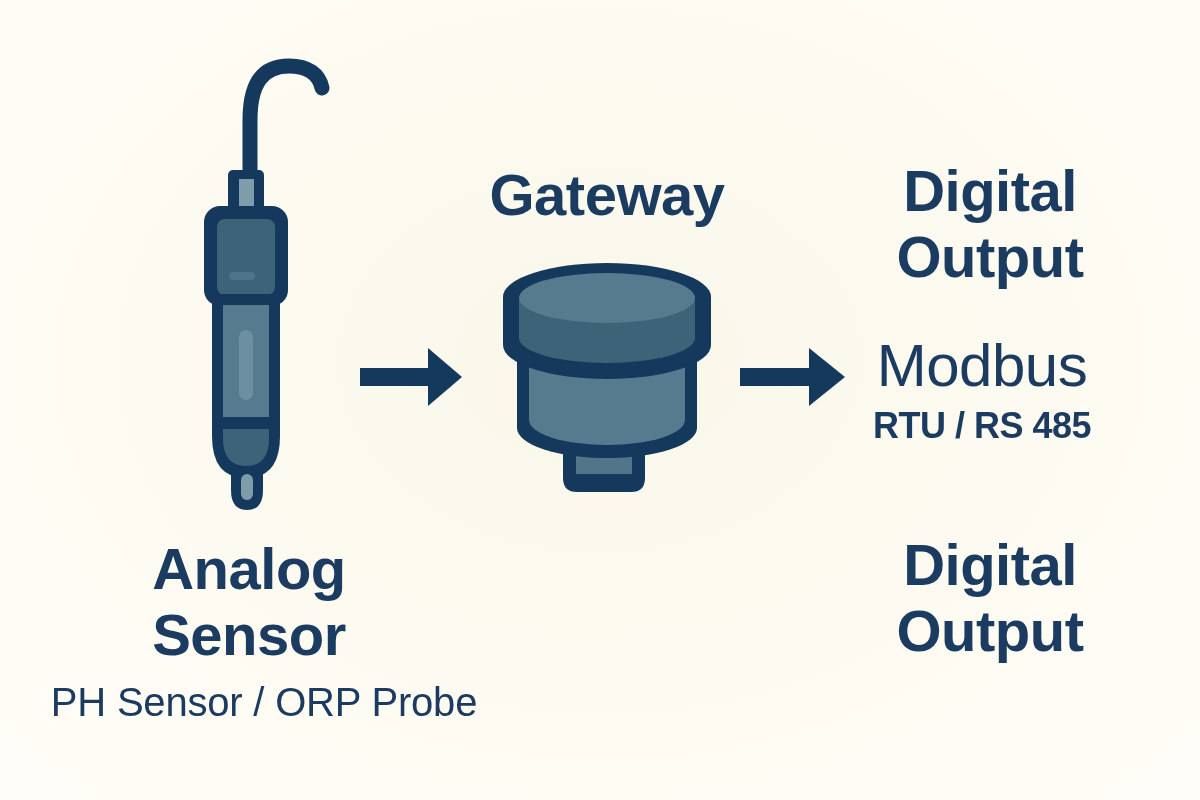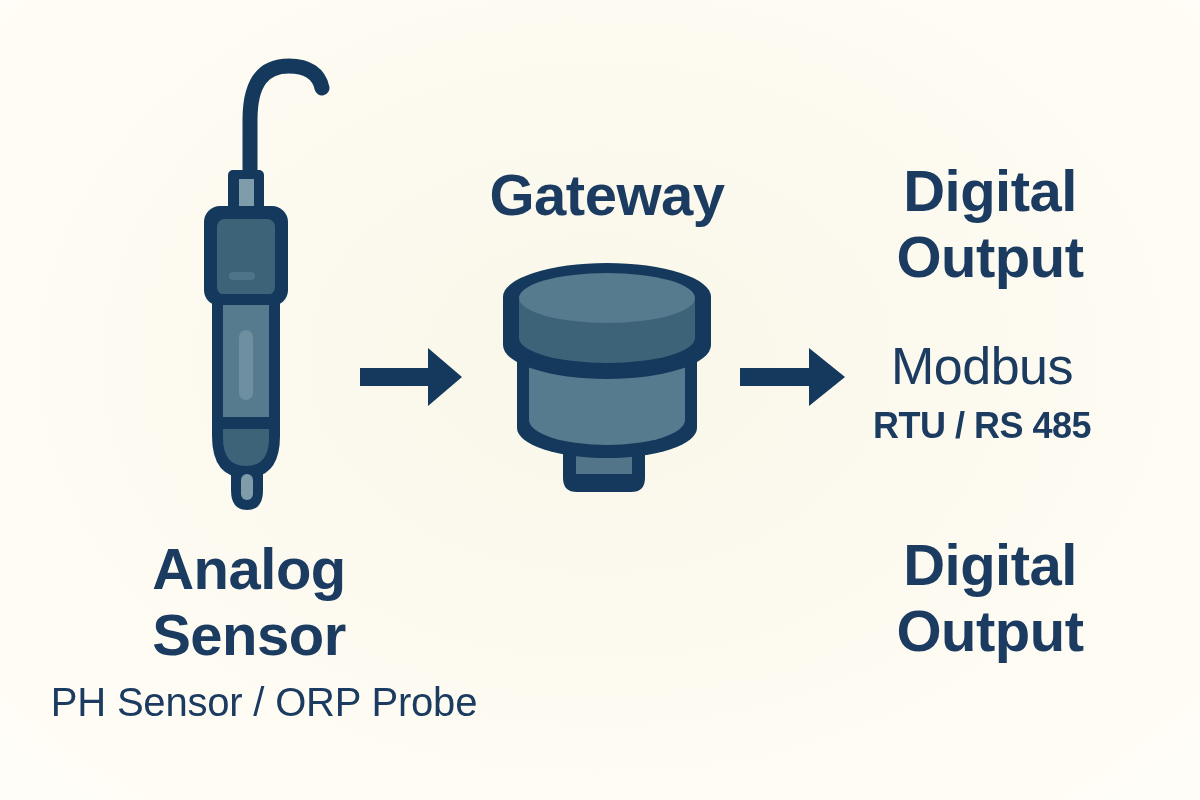--- a/index.html
+++ b/index.html
@@ -28,21 +28,21 @@
     text-align: center;
     white-space: nowrap;
   }
   .lg {
     font-size: 58px;
     font-weight: 700;
     line-height: 66px;
     letter-spacing: -0.5px;
   }
   .md1 {
-    font-size: 52px;
+    font-size: 60px;
     font-weight: 500;
     line-height: 60px;
     letter-spacing: -0.5px;
   }
   .md2 {
     font-size: 36px;
     font-weight: 700;
     line-height: 60px;
     letter-spacing: -0.5px;
   }

